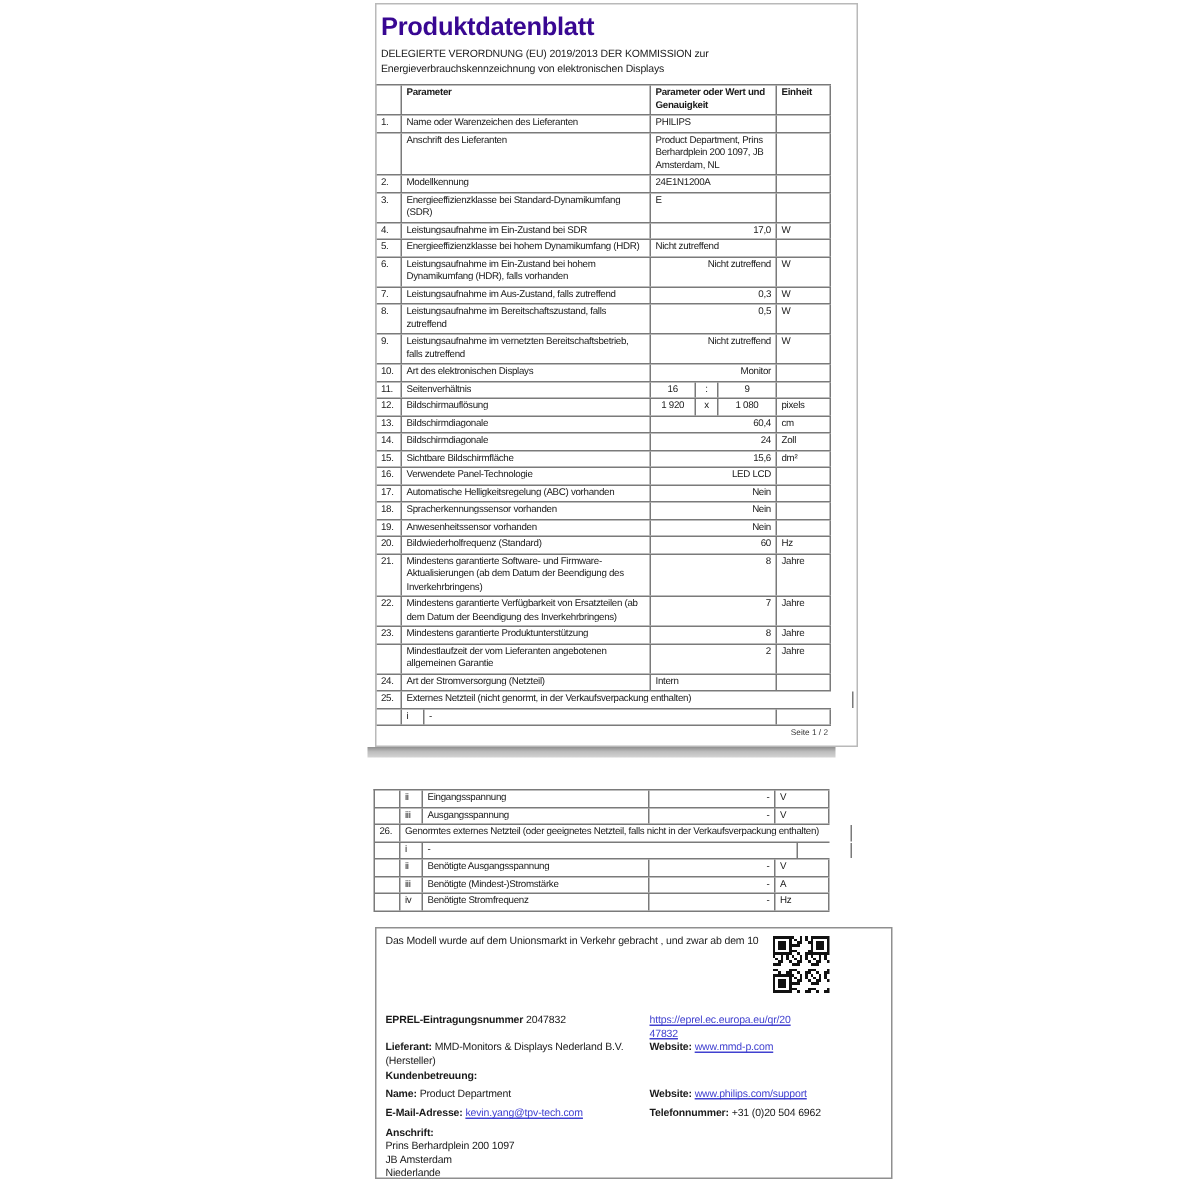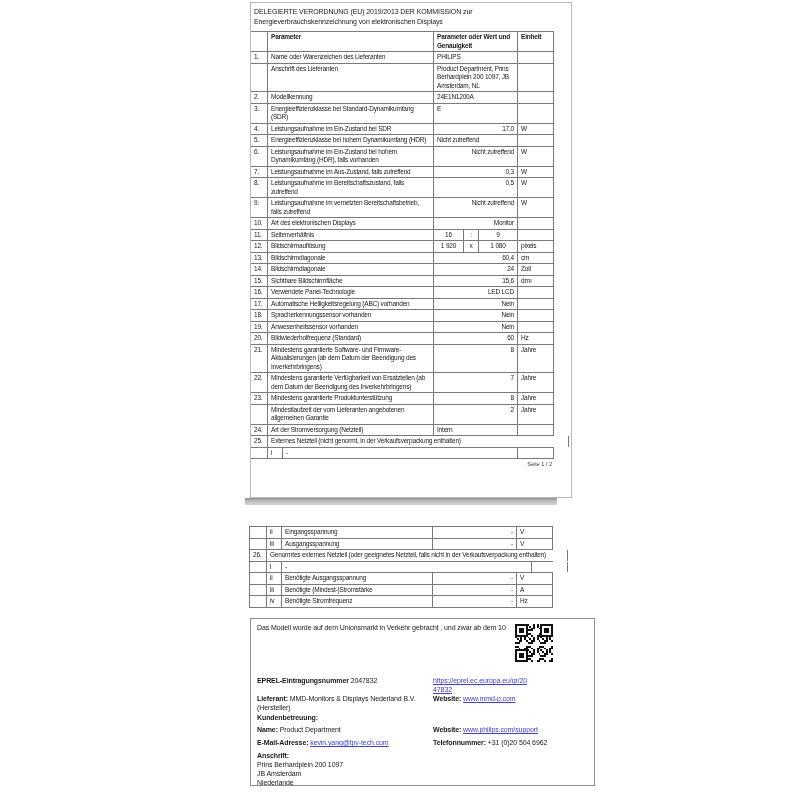--- a/index.html
+++ b/index.html
@@ -58,20 +58,21 @@
   .box-left{position:absolute;left:0;top:0;width:174px;}
   .box-right{position:absolute;left:176px;top:0;width:156px;}
   .lnk{color:#4141d0;text-decoration:underline;cursor:pointer;}
   .bld{font-weight:bold;}
   .addr-line{line-height:9px;}
 </style>
 </head>
 <body>
 
 <div id="page1">
+  <div class="doc-title">Produktdatenblatt</div>
   <div class="doc-sub">
     <span>DELEGIERTE VERORDNUNG (EU) 2019/2013 DER KOMMISSION zur</span><br>
     <span>Energieverbrauchskennzeichnung von elektronischen Displays</span>
   </div>
   <div class="ptable" id="p1-table">
       <div class="trow">
         <div class="tcell bold" style="width: 17px;"></div>
         <div class="tcell bold" style="width: 166px;">Parameter</div>
         <div class="tcell bold" style="width: 84px;">Parameter oder Wert und Genauigkeit</div>
         <div class="tcell bold" style="width: 36px;">Einheit</div>

